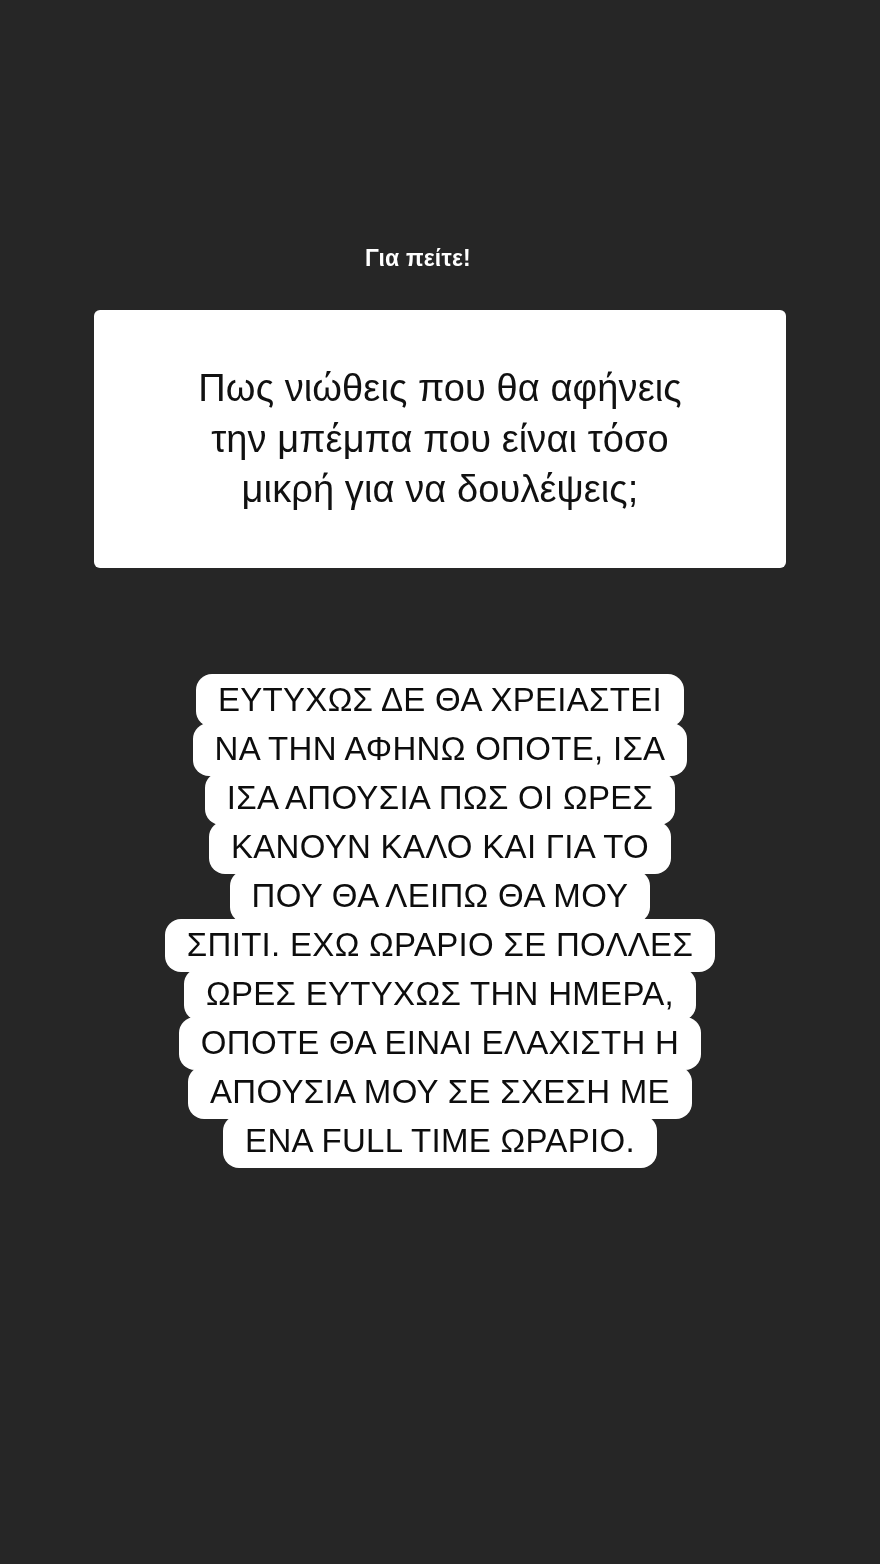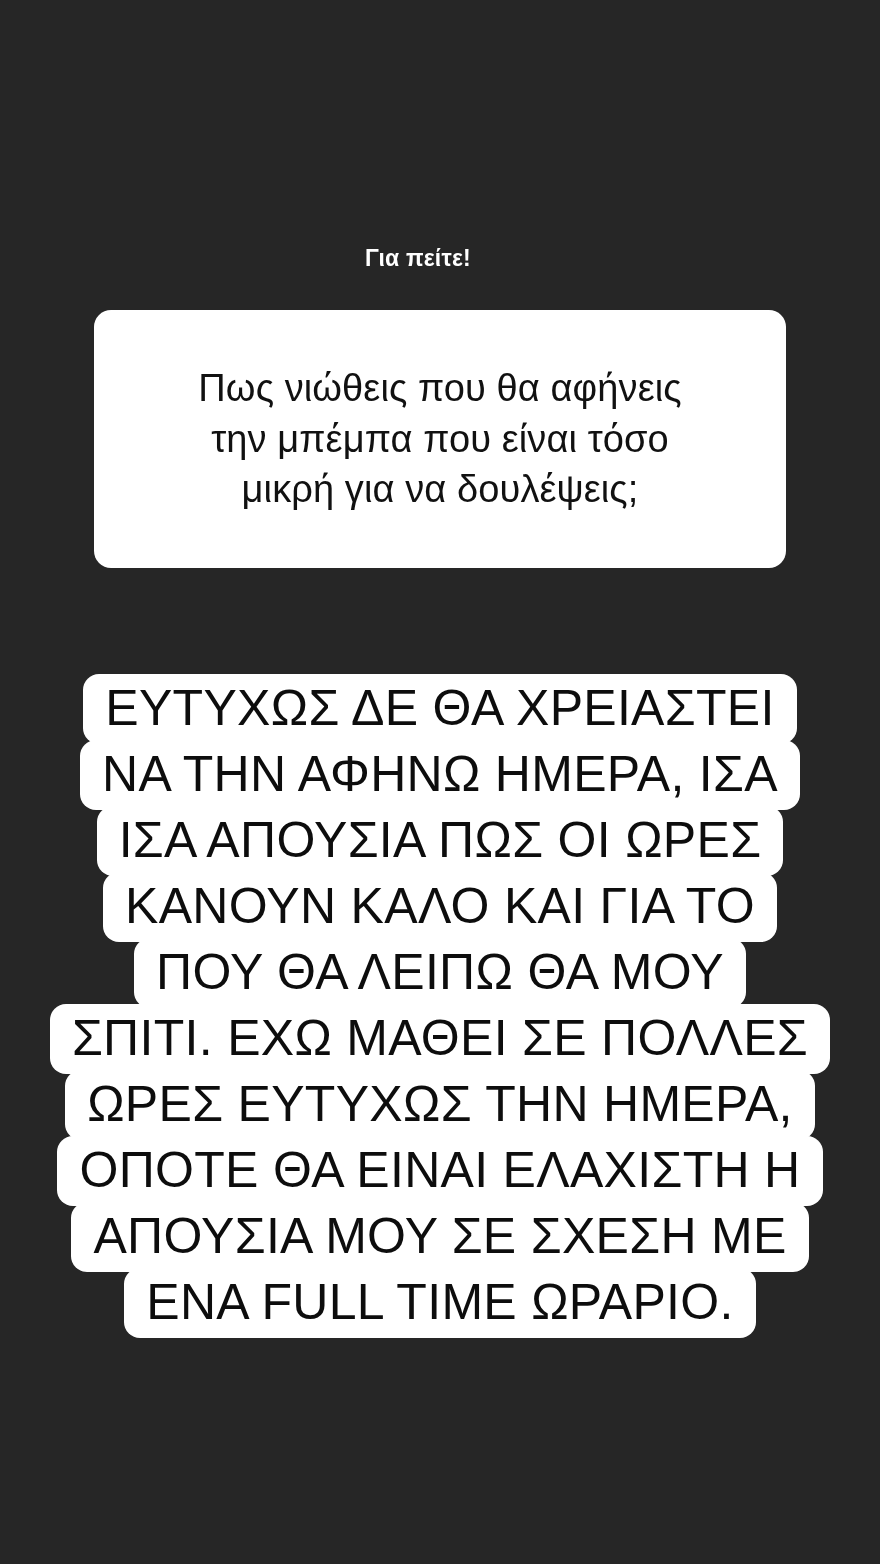--- a/index.html
+++ b/index.html
@@ -38,21 +38,21 @@
   }
 
   
   .question-card {
     position: absolute;
     top: 310px;
     left: 94px;
     width: 692px;
     min-height: 258px;
     background: #ffffff;
-    border-radius: 17px;
+    border-radius: 6px;
     box-sizing: border-box;
     display: flex;
     align-items: center;
     justify-content: center;
     padding: 26px 54px;
   }
   .question-text {
     color: #111111;
     font-size: 38px;
     line-height: 1.33;
@@ -67,21 +67,21 @@
     top: 676px;
     left: 0;
     width: 880px;
     display: flex;
     flex-direction: column;
     align-items: center;
   }
   .answer-line {
     background: #ffffff;
     color: #0d0d0d;
-    font-size: 50px;
+    font-size: 33px;
     line-height: 1.0;
     font-weight: 400;
     letter-spacing: 0.3px;
     padding: 9px 22px 11px 22px;
     border-radius: 16px;
     margin: -2px 4px;
     white-space: nowrap;
     text-align: center;
   }
 </style>
@@ -95,24 +95,24 @@
   <div class="question-card">
     <div class="question-text">
       <div>Πως νιώθεις που θα αφήνεις</div>
       <div>την μπέμπα που είναι τόσο</div>
       <div>μικρή για να δουλέψεις;</div>
     </div>
   </div>
 
   <div class="answer-block">
     <div class="answer-line">ΕΥΤΥΧΩΣ ΔΕ ΘΑ ΧΡΕΙΑΣΤΕΙ</div>
-    <div class="answer-line">ΝΑ ΤΗΝ ΑΦΗΝΩ ΗΜΕΡΑ, ΙΣΑ</div>
+    <div class="answer-line">ΝΑ ΤΗΝ ΑΦΗΝΩ ΟΠΟΤΕ, ΙΣΑ</div>
     <div class="answer-line">ΙΣΑ ΑΠΟΥΣΙΑ ΠΩΣ ΟΙ ΩΡΕΣ</div>
     <div class="answer-line">ΚΑΝΟΥΝ ΚΑΛΟ ΚΑΙ ΓΙΑ ΤΟ</div>
     <div class="answer-line">ΠΟΥ ΘΑ ΛΕΙΠΩ ΘΑ ΜΟΥ</div>
-    <div class="answer-line">ΣΠΙΤΙ. ΕΧΩ ΜΑΘΕΙ ΣΕ ΠΟΛΛΕΣ</div>
+    <div class="answer-line">ΣΠΙΤΙ. ΕΧΩ ΩΡΑΡΙΟ ΣΕ ΠΟΛΛΕΣ</div>
     <div class="answer-line">ΩΡΕΣ ΕΥΤΥΧΩΣ ΤΗΝ ΗΜΕΡΑ,</div>
     <div class="answer-line">ΟΠΟΤΕ ΘΑ ΕΙΝΑΙ ΕΛΑΧΙΣΤΗ Η</div>
     <div class="answer-line">ΑΠΟΥΣΙΑ ΜΟΥ ΣΕ ΣΧΕΣΗ ΜΕ</div>
     <div class="answer-line">ΕΝΑ FULL TIME ΩΡΑΡΙΟ.</div>
   </div>
 
 </div>
 
 </body></html>

